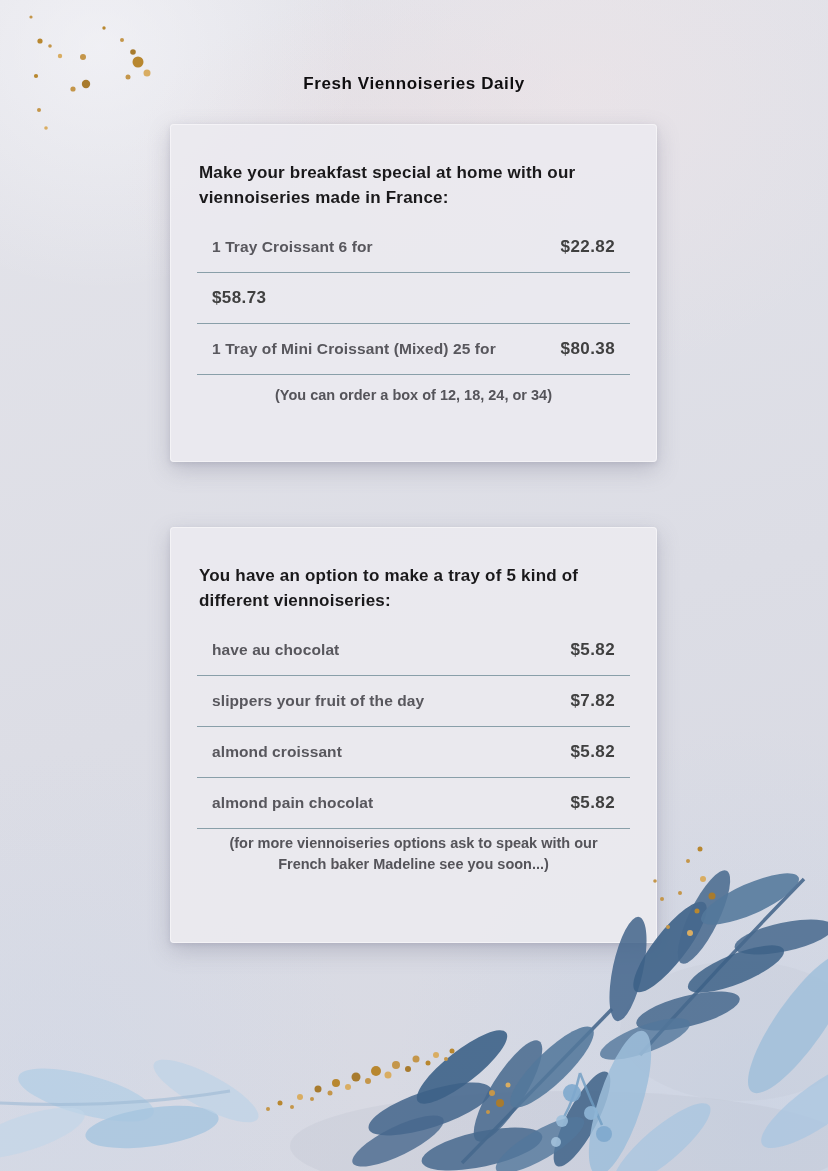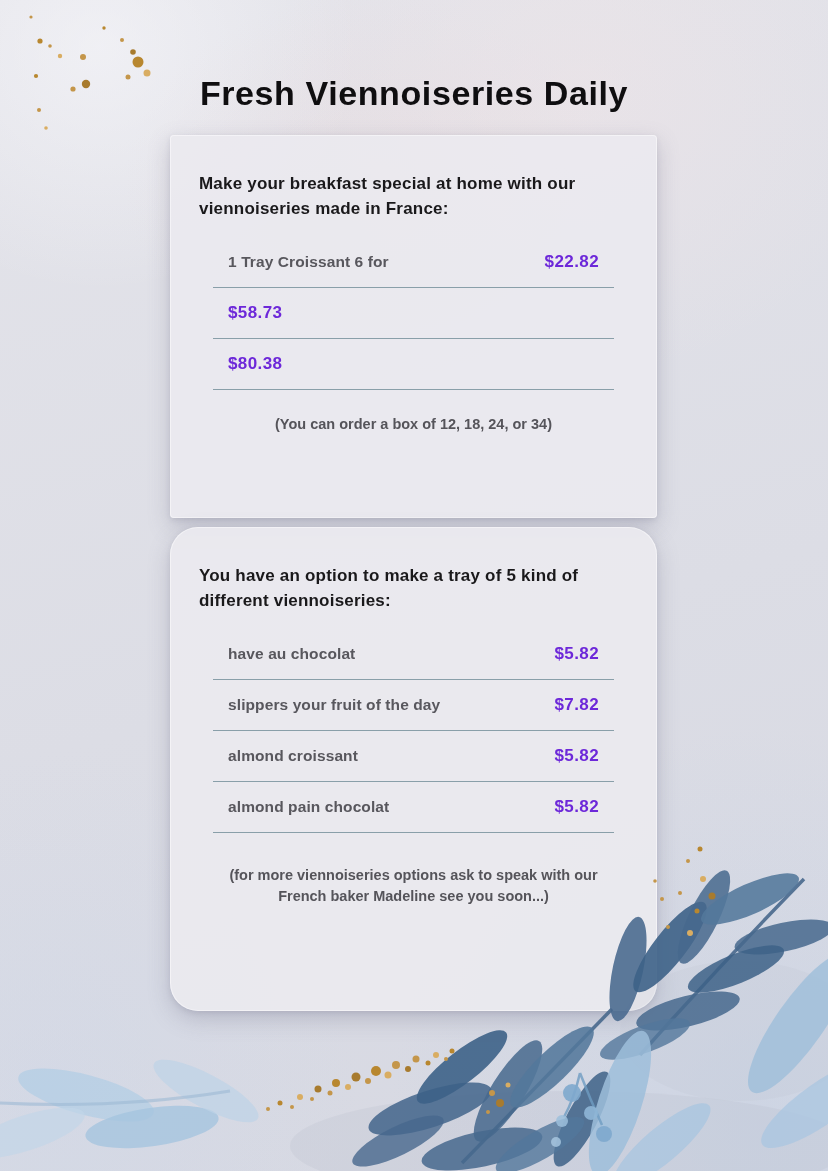--- a/index.html
+++ b/index.html
@@ -9,49 +9,49 @@
     background:
       radial-gradient(55% 35% at 70% 8%, rgba(242,229,231,.45), rgba(242,229,231,0) 70%),
       radial-gradient(40% 22% at 45% 16%, rgba(236,213,214,.30), rgba(236,213,214,0) 75%),
       radial-gradient(45% 30% at 12% 4%, rgba(250,250,253,.55), rgba(250,250,253,0) 70%),
       radial-gradient(50% 40% at 6% 94%, rgba(204,214,232,.40), rgba(204,214,232,0) 75%),
       radial-gradient(60% 45% at 92% 96%, rgba(196,209,229,.50), rgba(196,209,229,0) 75%),
       linear-gradient(165deg,#e4e4ea 0%,#dcdde5 55%,#d6d8e2 100%);
   }
   .page-title{
     position:absolute;left:0;top:74px;width:828px;text-align:center;
-    font-size:34px;font-weight:700;letter-spacing:.6px;color:#0f0e10;
+    font-size:17px;font-weight:700;letter-spacing:.6px;color:#0f0e10;
   }
   .card{
     position:absolute;left:170px;width:487px;box-sizing:border-box;
     background:rgba(235,234,239,.93);
     border:1px solid rgba(255,255,255,.45);
     border-radius:4px;
     box-shadow:0 8px 22px rgba(108,108,134,.30),0 2px 5px rgba(120,120,142,.18);
     padding:36px 26px 0 26px;
   }
-  .card-1{top:135px;height:383px;}
-  .card-2{top:527px;height:484px;border-radius:28px;}
+  .card-1{top:124px;height:338px;}
+  .card-2{top:527px;height:416px;}
   .card-heading{
     font-size:17px;font-weight:700;color:#1a191b;line-height:1.45;
     letter-spacing:.2px;margin:0 0 12px 2px;
   }
-  .menu-table{margin:16px;}
+  .menu-table{margin:0;}
   .menu-row{
     display:flex;justify-content:space-between;align-items:center;
     height:50px;padding:0 15px;
     border-bottom:1.5px solid rgba(104,133,146,.75);
   }
   .menu-label{font-size:15.5px;font-weight:700;color:#58575d;letter-spacing:.1px;}
-  .menu-price{font-size:17px;font-weight:700;color:#6d28d9;letter-spacing:.4px;}
+  .menu-price{font-size:17px;font-weight:700;color:#404040;letter-spacing:.4px;}
   .card-note{
-    margin-top:24px;text-align:center;
+    margin-top:10px;text-align:center;
     font-size:14.5px;font-weight:700;color:#55545a;line-height:1.42;
   }
-  .card-2 .card-note{margin-top:32px;padding:0 18px;}
+  .card-2 .card-note{margin-top:4px;padding:0 18px;}
   .deco{position:absolute;pointer-events:none;}
 </style>
 </head>
 <body>
 
 <div class="page">
 
   <svg class="deco" style="left:0;top:0" width="210" height="150" viewBox="0 0 210 150">
     <g fill="#c4964a">
       <circle cx="138" cy="62" r="5.5" fill="#b8872f"></circle>
@@ -79,20 +79,21 @@
     <p class="card-heading">Make your breakfast special at home with our viennoiseries made in France:</p>
     <div class="menu-table">
       <div class="menu-row">
         <span class="menu-label">1 Tray Croissant 6 for</span>
         <span class="menu-price">$22.82</span>
       </div>
       <div class="menu-row">
         <span class="menu-price">$58.73</span>
       </div>
       <div class="menu-row">
+        <span class="menu-label">1 Tray of Mini Croissant (Mixed) 25 for</span>
         <span class="menu-price">$80.38</span>
       </div>
     </div>
     <p class="card-note">(You can order a box of 12, 18, 24, or 34)</p>
   </section>
 
   <section class="card card-2">
     <p class="card-heading">You have an option to make a tray of 5 kind of different viennoiseries:</p>
     <div class="menu-table">
       <div class="menu-row">

